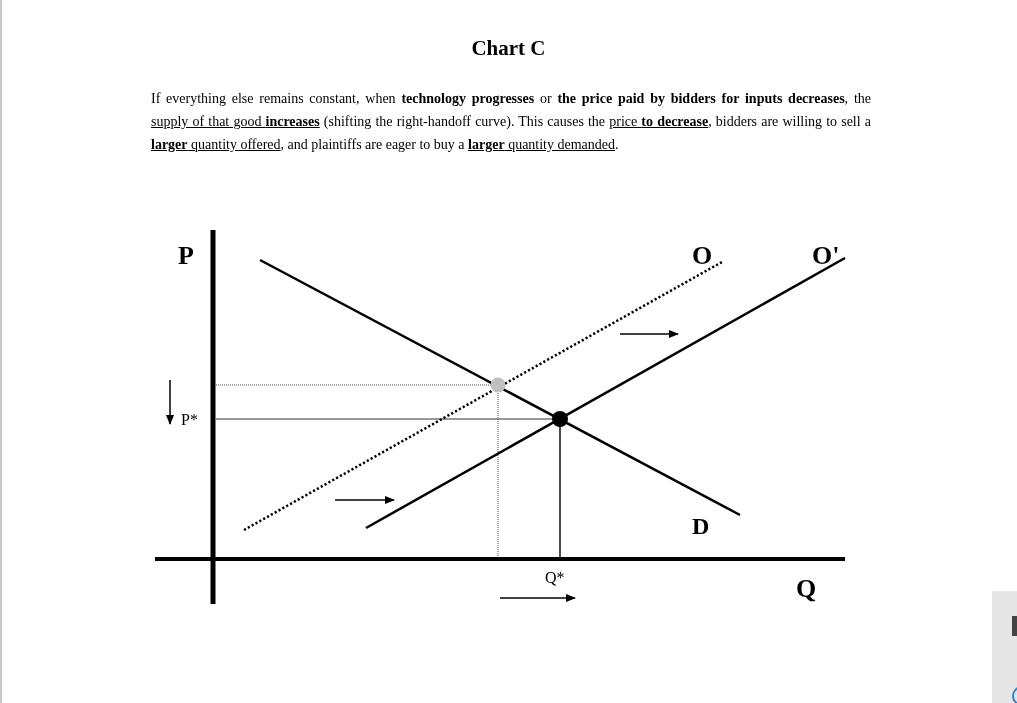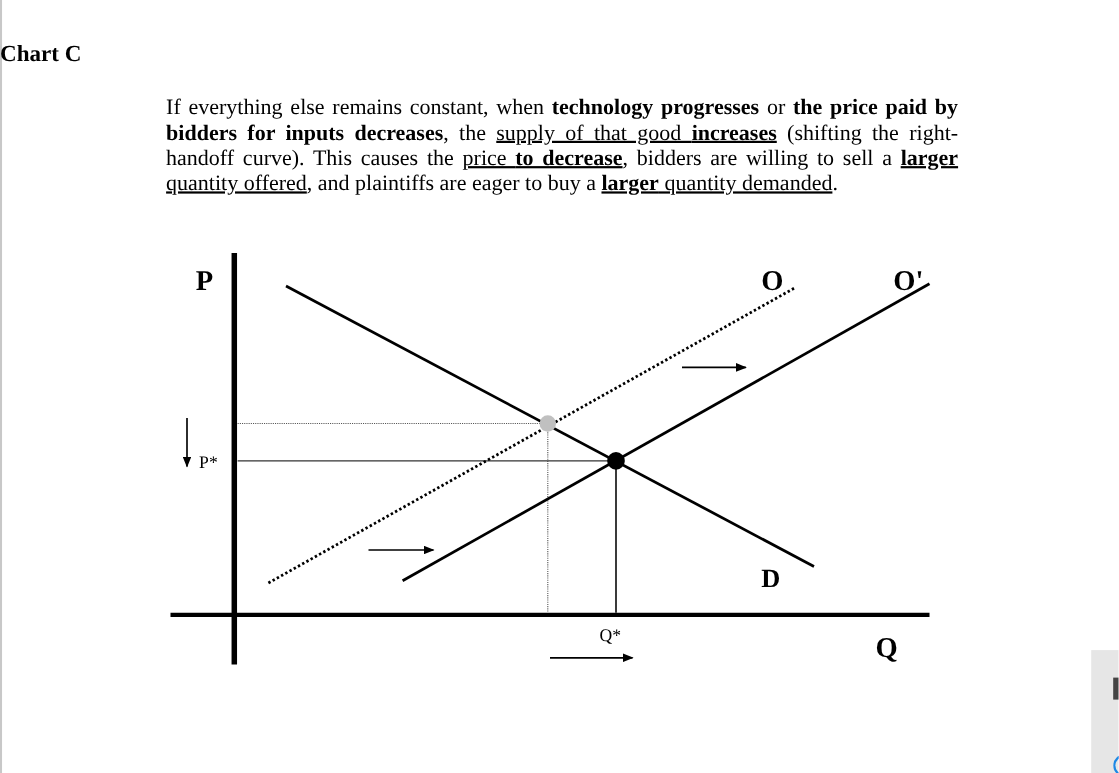--- a/index.html
+++ b/index.html
@@ -1,20 +1,20 @@
 <!DOCTYPE html>
 <html><head>
 <meta charset="utf-8">
 <style>
   html, body { margin:0; padding:0; }
   body { width:1017px; height:703px; background:#ffffff; position:relative; overflow:hidden; font-family:"Liberation Serif", serif; color:#000; }
   .left-border { position:absolute; left:0; top:0; width:2px; height:703px; background:#c8c8c8; }
   .page { position:absolute; left:2px; top:0; width:1015px; height:703px; background:#fff; }
-  .title { position:absolute; left:0; width:1017px; top:36px; font-weight:bold; font-size:21px; }
-  .para { position:absolute; left:151px; top:87px; width:720px; font-size:20px; line-height:23px; text-align:justify; }
+  .title { position:absolute; left:0; width:1017px; top:36px; text-align:center; font-weight:bold; font-size:21px; }
+  .para { position:absolute; left:151px; top:87px; width:720px; font-size:14px; line-height:23px; text-align:justify; }
   .para b { font-weight:bold; }
   .para u { text-decoration:underline; }
   svg.diagram { position:absolute; left:0; top:0; }
   .corner-widget { position:absolute; left:992px; top:591px; width:25px; height:112px; background:#e6e6e6; }
   .corner-widget .handle { position:absolute; left:20px; top:25px; width:5px; height:20px; background:#444; }
   .corner-widget .blue { position:absolute; left:20px; top:95px; width:10px; height:20px; border-radius:10px 0 0 10px; border:2px solid #1e88e5; border-right:none; box-sizing:border-box; }
 </style>
 </head>
 <body>
 

